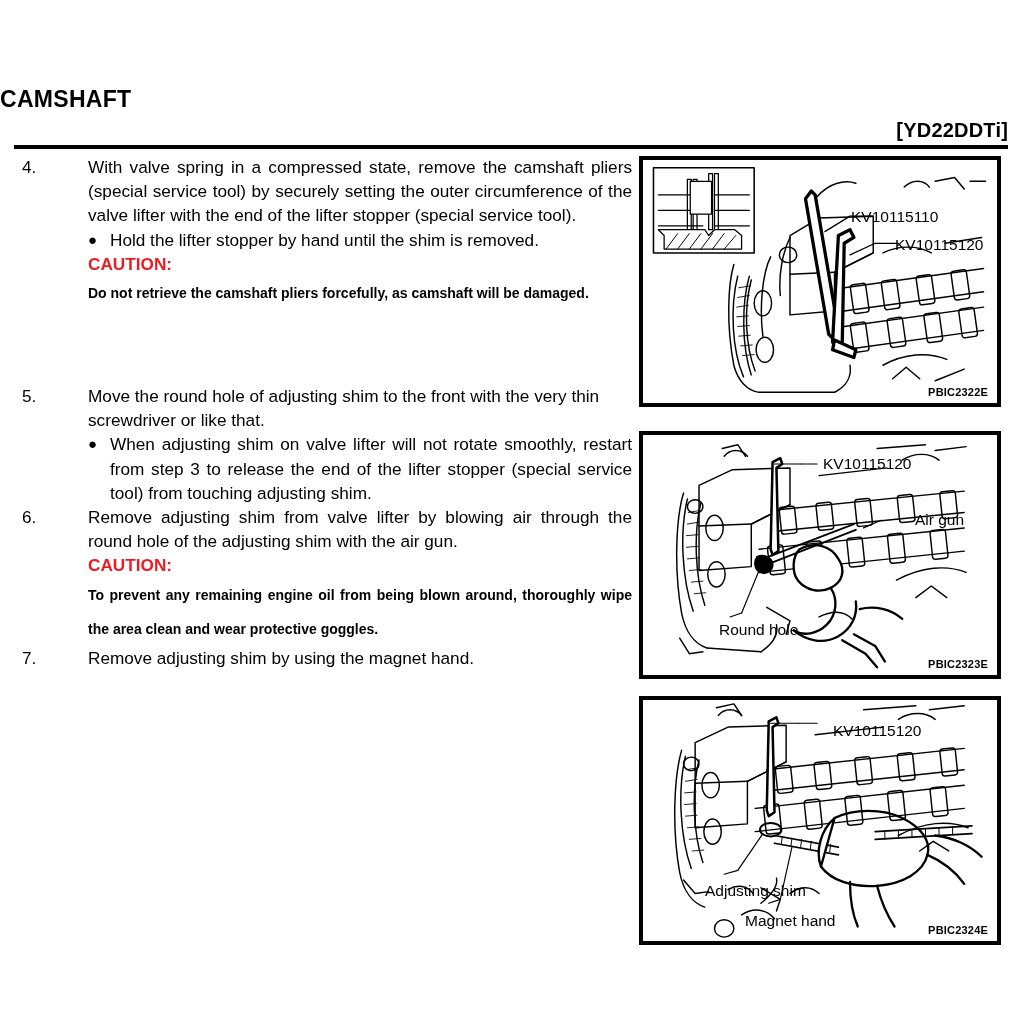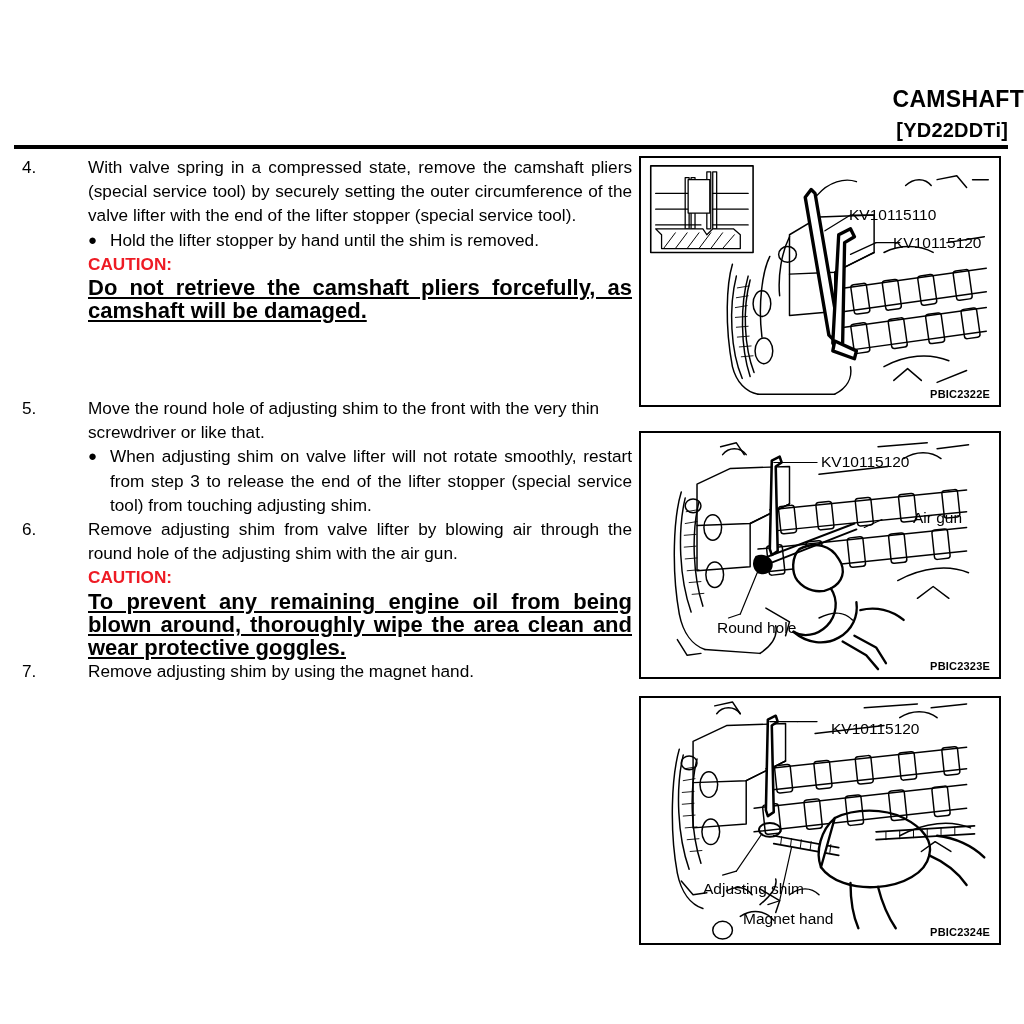--- a/index.html
+++ b/index.html
@@ -22,21 +22,21 @@
     left: 0;
     top: 0;
     width: 1024px;
     height: 147px;
   }
   .doc-title {
     position: absolute;
     left: 0;
     top: 86px;
     width: 1024px;
-    text-align: right;
+    text-align: left;
     font-size: 23px;
     font-weight: bold;
     letter-spacing: 0.3px;
   }
   .engine-code {
     position: absolute;
     right: 16px;
     top: 119px;
     font-size: 20px;
     font-weight: bold;
@@ -94,37 +94,36 @@
     padding-right: 0px;
   }
   .caution-word {
     color: #ee1b24;
     font-weight: bold;
     font-size: 17.2px;
     line-height: 24.2px;
   }
   .caution-body {
     font-weight: bold;
-    font-size: 22px;
-    line-height: 23px;
+    font-size: 14px;
+    line-height: 34px;
     text-align: justify;
     text-align-last: left;
     width: 544px;
-    text-decoration: underline;
   }
   .justify {
     text-align: justify;
     text-align-last: left;
   }
   .gap-lg { height: 74px; }
 
   
   .figure-panel {
     position: absolute;
-    border: 2px solid #000000;
+    border: 4px solid #000000;
     background: #ffffff;
     box-sizing: border-box;
     overflow: hidden;
   }
   #panel-1 { left: 639px; top: 156px; width: 362px; height: 251px; }
   #panel-2 { left: 639px; top: 431px; width: 362px; height: 248px; }
   #panel-3 { left: 639px; top: 696px; width: 362px; height: 249px; }
 
   .figure-svg {
     position: absolute;

